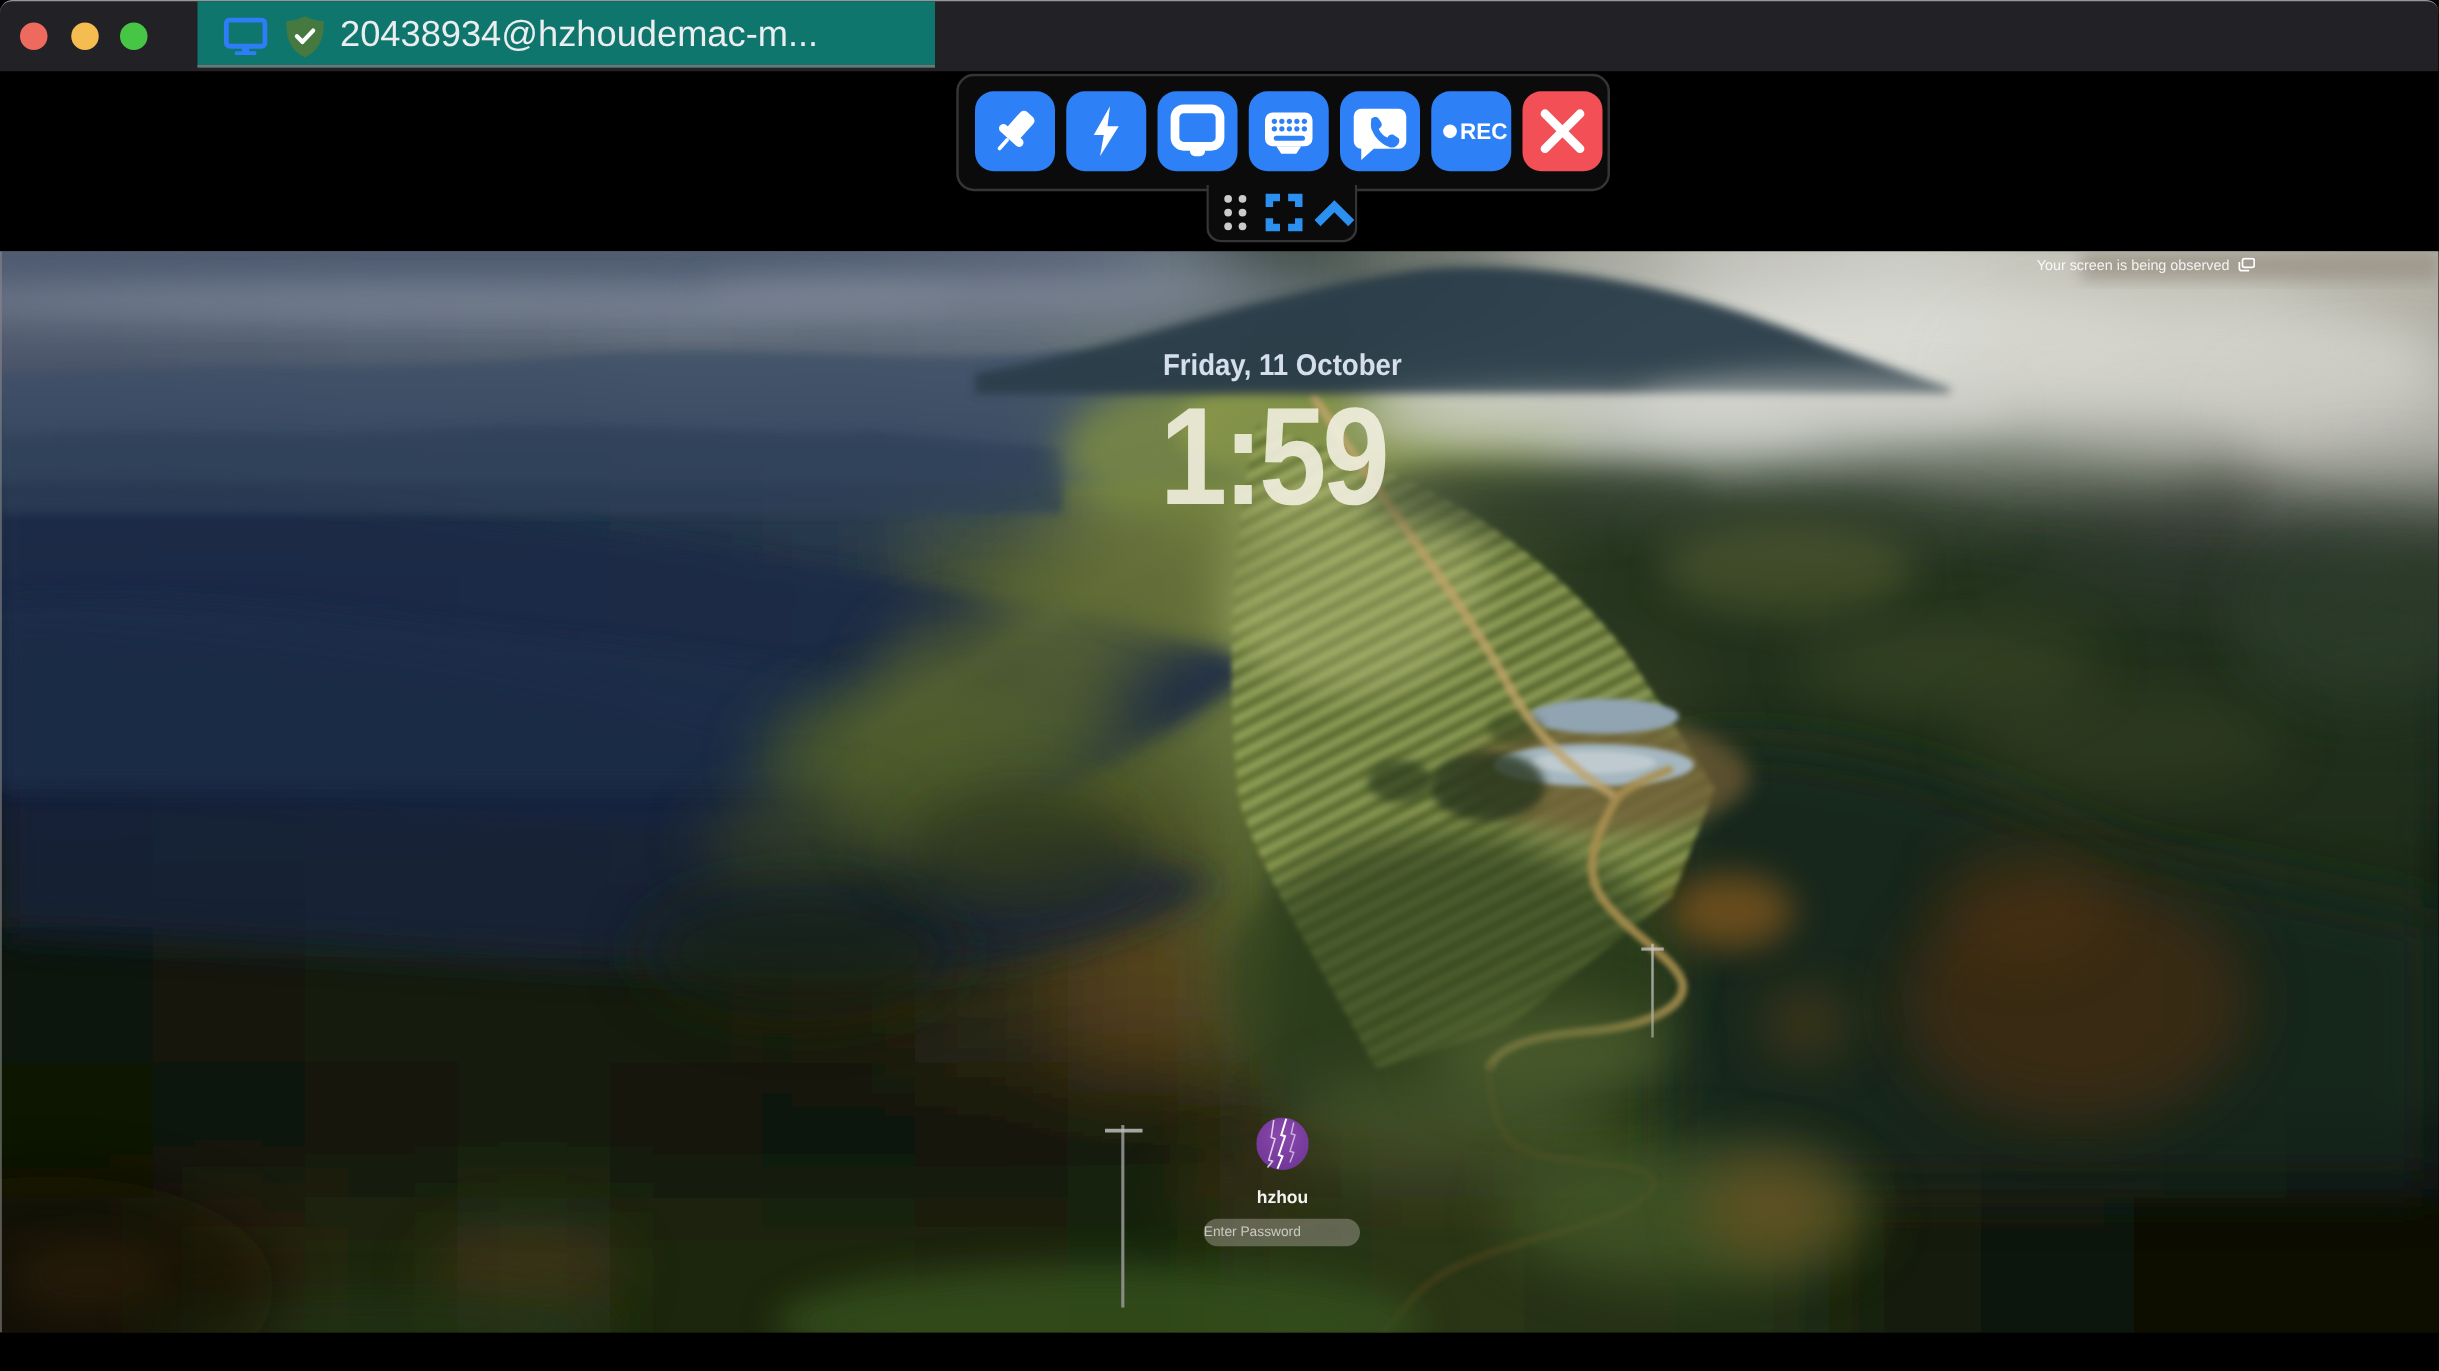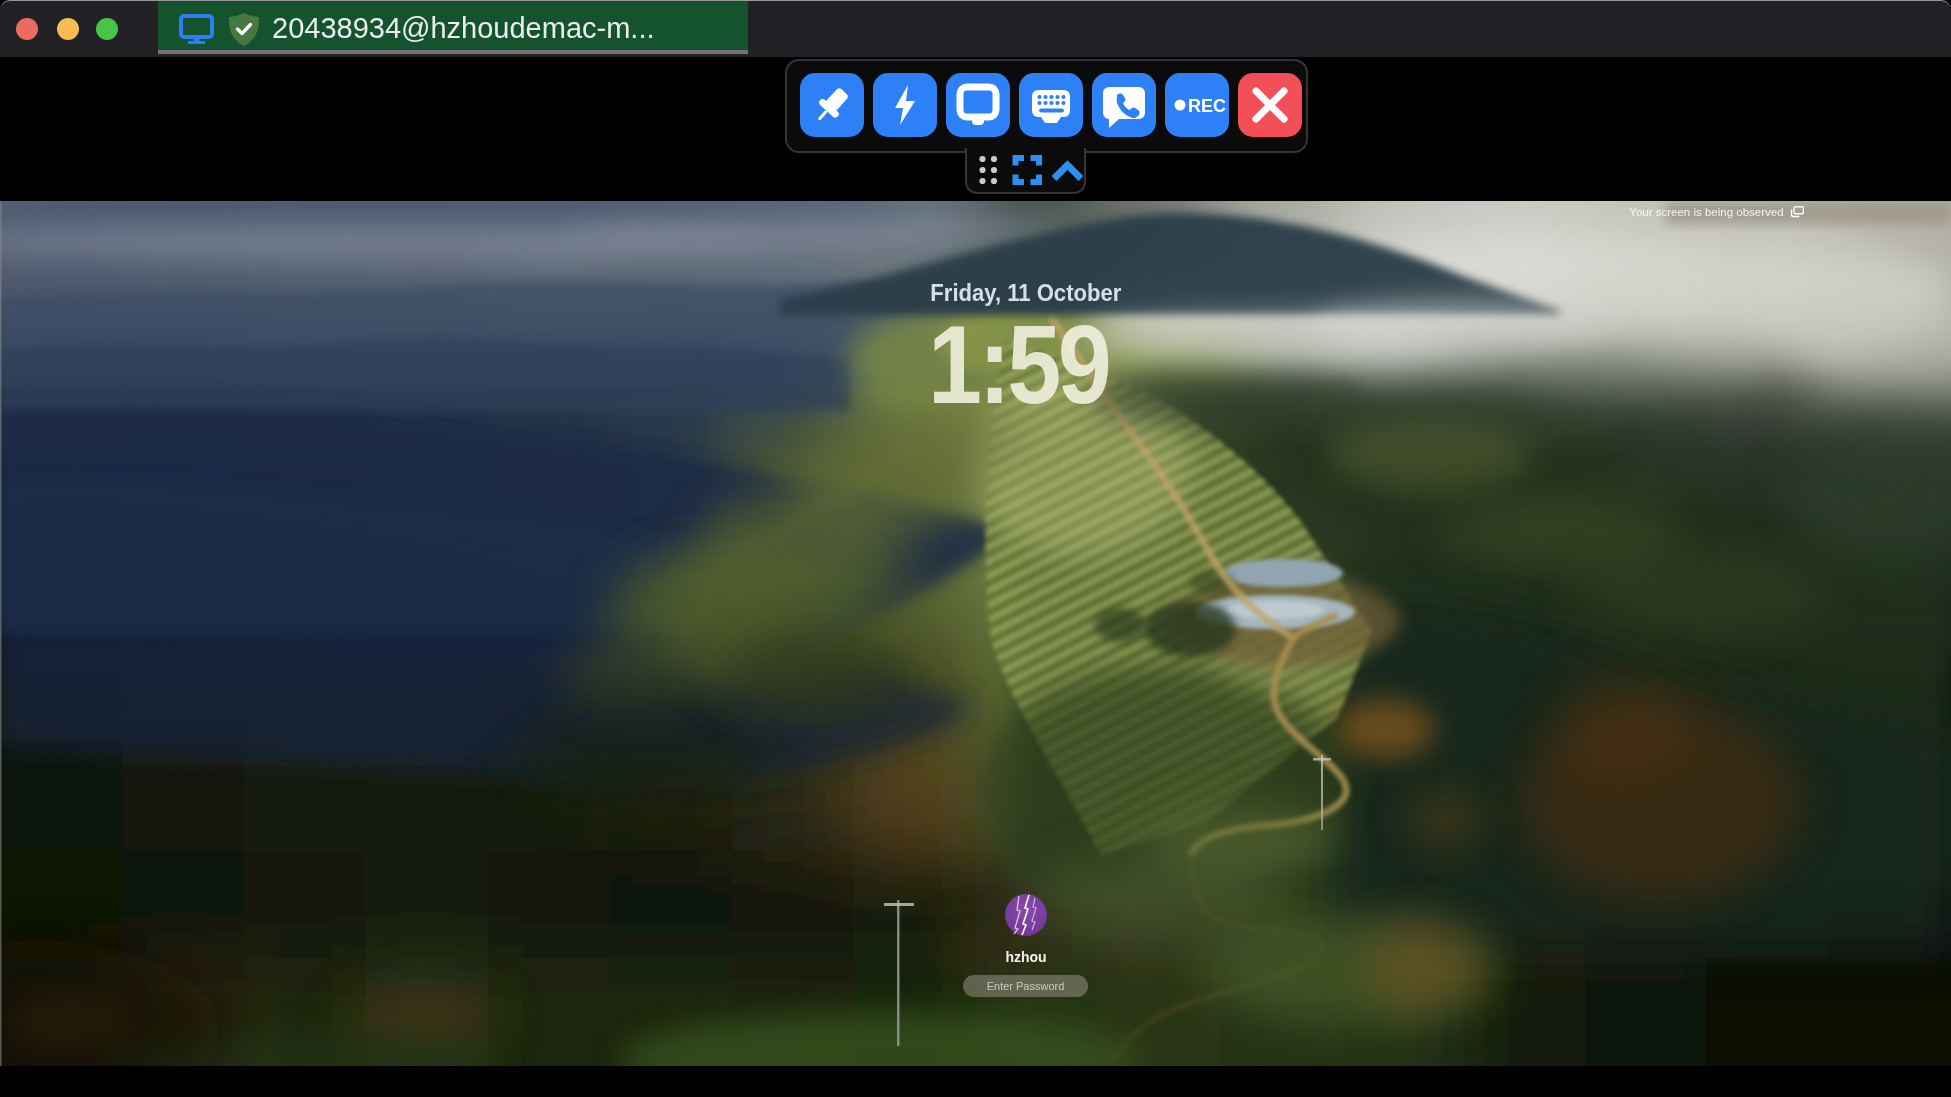--- a/index.html
+++ b/index.html
@@ -7,45 +7,45 @@
   #stage{position:relative;width:1951px;height:1097px;background:#000;overflow:hidden;
          font-family:"Liberation Sans", sans-serif;}
   
   #titlebar{position:absolute;left:0;top:0;width:1951px;height:57px;background:#222226;
             border-top:1px solid #97979b;border-radius:10px 10px 0 0;}
   .corner{position:absolute;top:0;width:12px;height:12px;background:#8e8e92;z-index:-1;}
   .tl{position:absolute;top:17px;width:22px;height:22px;border-radius:50%;}
   #tl-red{left:16px;background:#ee6a5f;}
   #tl-yel{left:57px;background:#f5bd4f;}
   #tl-grn{left:96px;background:#47c645;}
-  #tab{position:absolute;left:158px;top:0;width:590px;height:53px;background:#14532d;
-       border-bottom:4px solid #737373;}
+  #tab{position:absolute;left:158px;top:0;width:590px;height:53px;background:#0f766e;
+       border-bottom:2px solid #737373;}
   #tabtext{position:absolute;left:114px;top:11px;font-size:29px;color:#ebedef;letter-spacing:0px;white-space:nowrap;}
   
   #toolbar{position:absolute;left:765px;top:59px;width:523px;height:94px;background:#0b0b0b;
-           border:2px solid #353538;border-radius:14px;margin-left:20px;}
+           border:2px solid #353538;border-radius:14px;}
   .tbtn{position:absolute;top:12px;width:64px;height:64px;border-radius:15px;background:#2e80f7;}
   #minibar{position:absolute;left:965px;top:148px;width:121px;height:46px;background:#0b0b0b;
            border:2px solid #353538;border-top:none;border-radius:0 0 12px 12px;}
   
   #wall{position:absolute;left:0;top:201px;width:1951px;height:865px;}
   
   #observed{position:absolute;top:206px;left:0;width:1804px;text-align:right;font-size:11.5px;
             color:rgba(255,255,255,0.88);}
   #date{position:absolute;top:279px;left:0;width:2052px;text-align:center;font-size:24px;font-weight:600;
         color:rgba(228,236,248,0.92);}
   #date span{display:inline-block;transform:scale(0.92,1.0);}
   #clock{position:absolute;top:301px;left:-3px;width:2042px;text-align:center;font-size:111px;font-weight:700;
          color:rgba(244,241,226,0.88);letter-spacing:-4px;}
   #clock span{display:inline-block;transform:scale(0.875,1.0);}
   #uname{position:absolute;top:949px;left:0;width:2052px;text-align:center;font-size:14px;font-weight:700;
          color:#f2f2f2;}
   #pwd{position:absolute;top:975px;left:963px;width:125px;height:22px;border-radius:11px;
        background:rgba(165,162,148,0.47);}
-  #pwd span{display:block;text-align:center;font-size:11px;line-height:22px;color:rgba(240,240,235,0.72);}
+  #pwd span{display:block;font-size:11px;line-height:22px;color:rgba(240,240,235,0.72);}
 </style>
 </head>
 <body>
 <div id="stage">
   <div class="corner" style="left:0;"></div>
   <div class="corner" style="right:0;"></div>
 
   <div id="wall">
   <svg width="1951" height="865" viewBox="0 0 1951 865" xmlns="http://www.w3.org/2000/svg">
     <defs>

